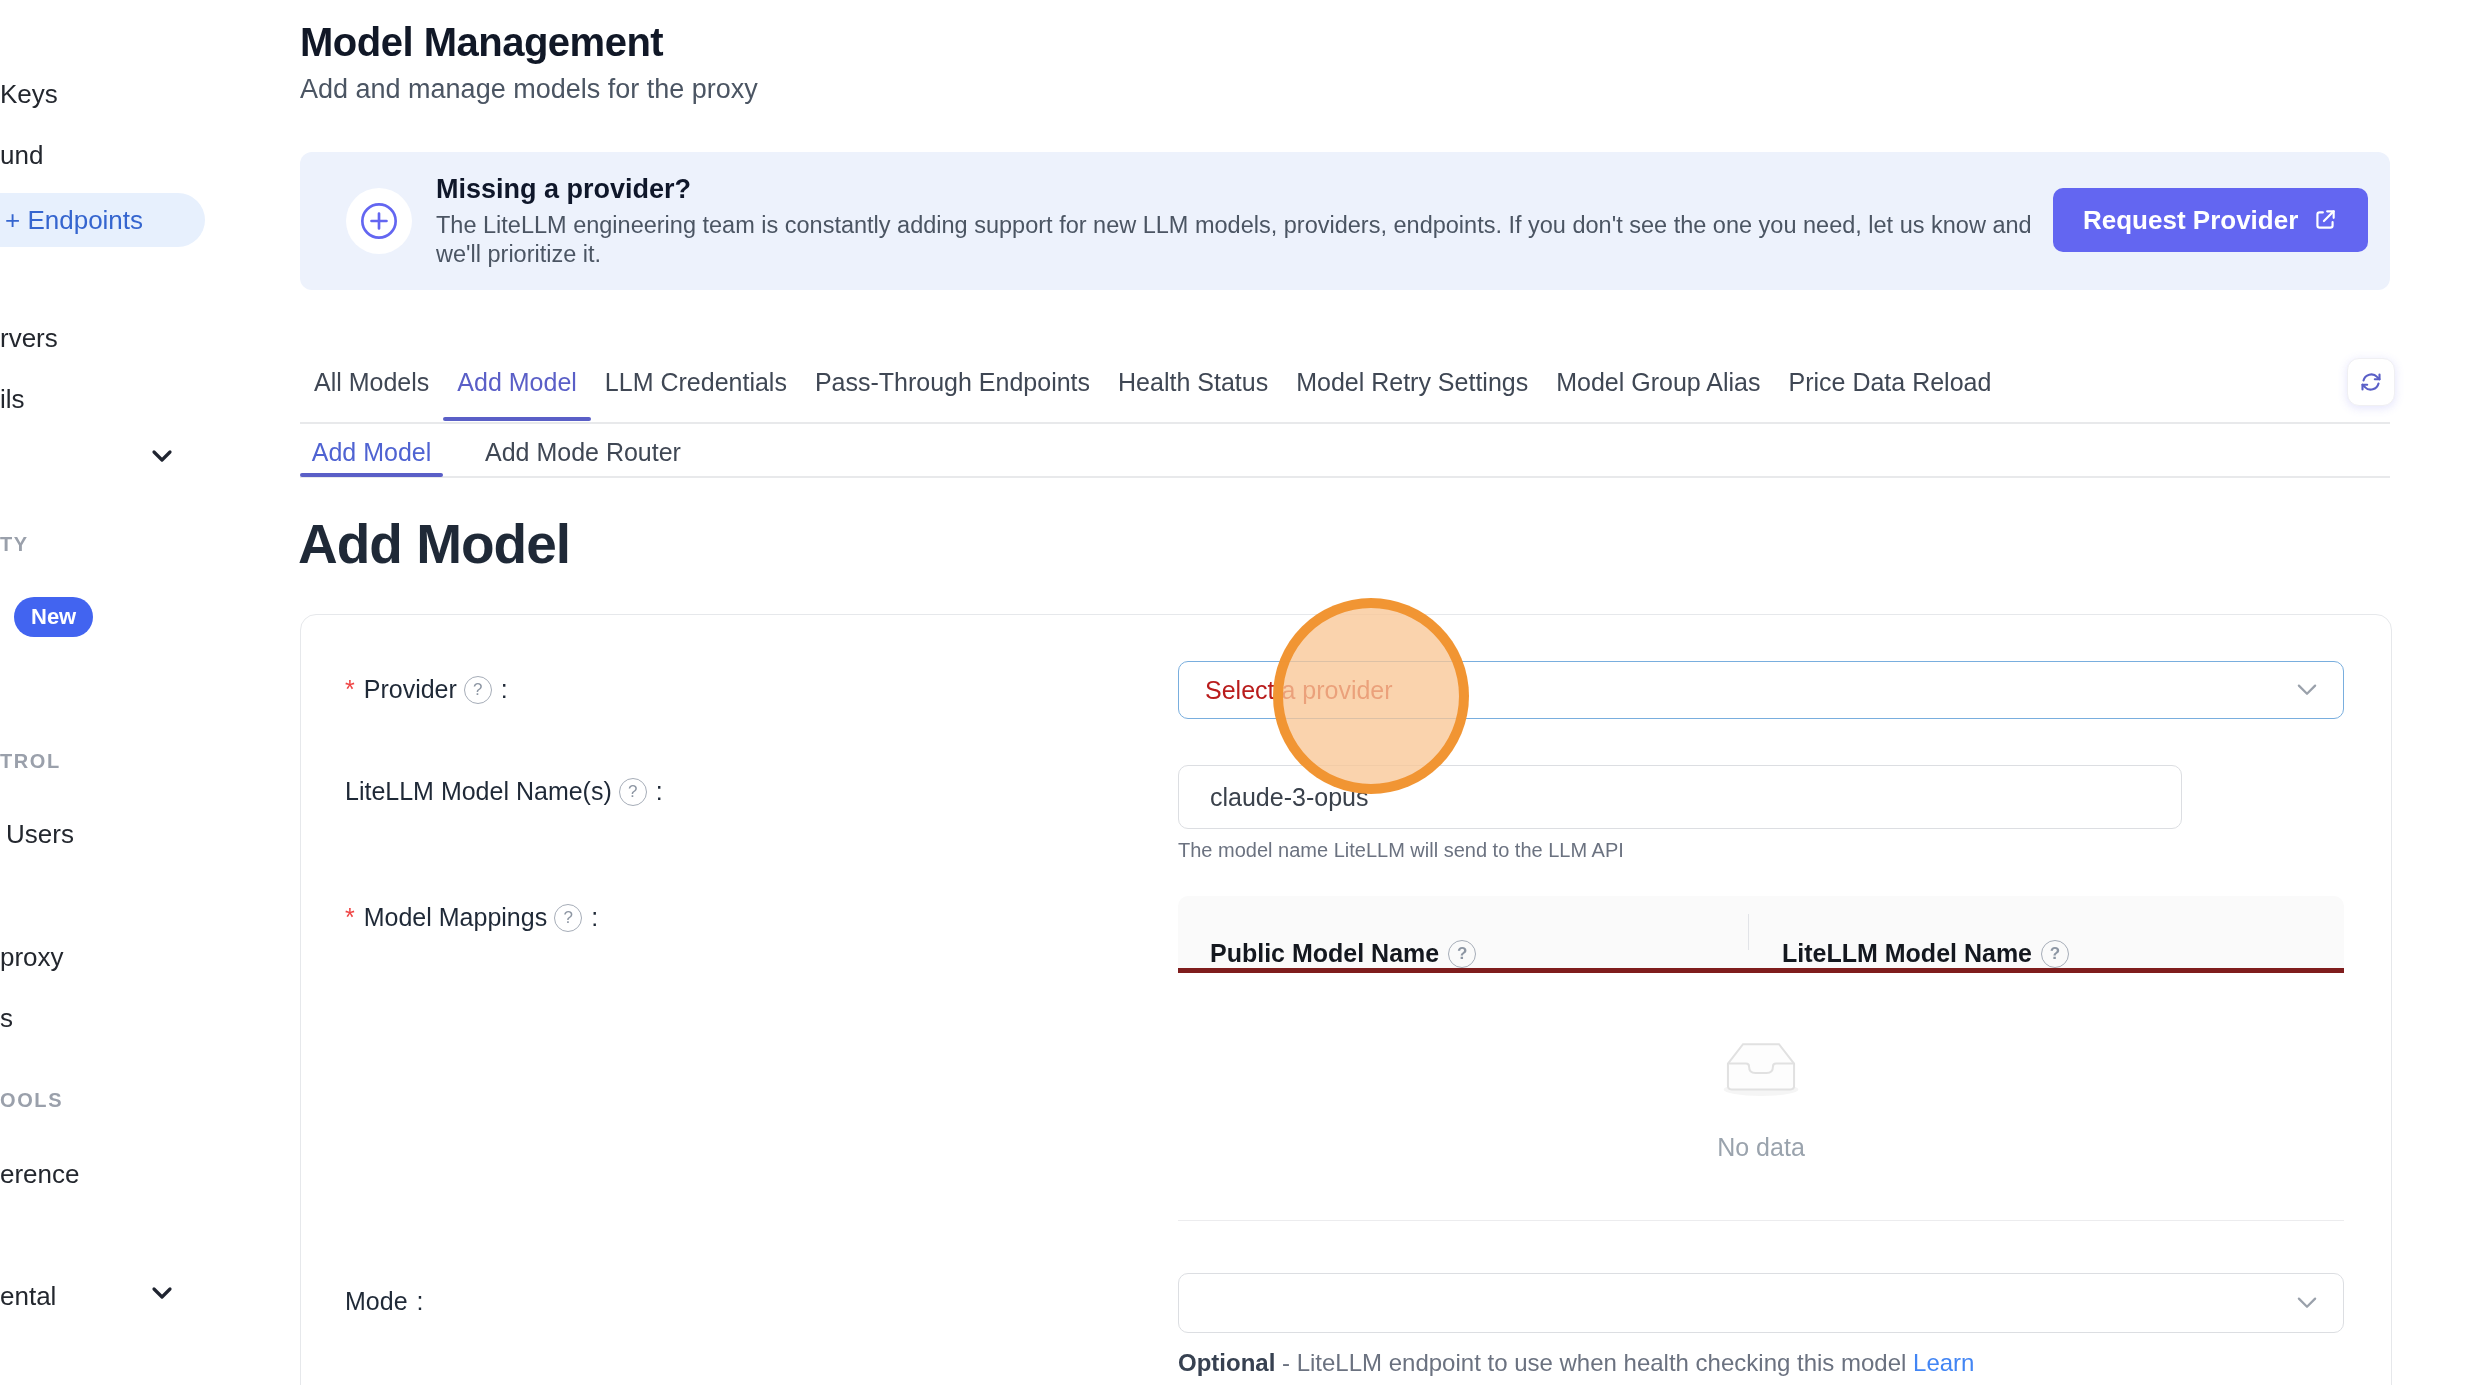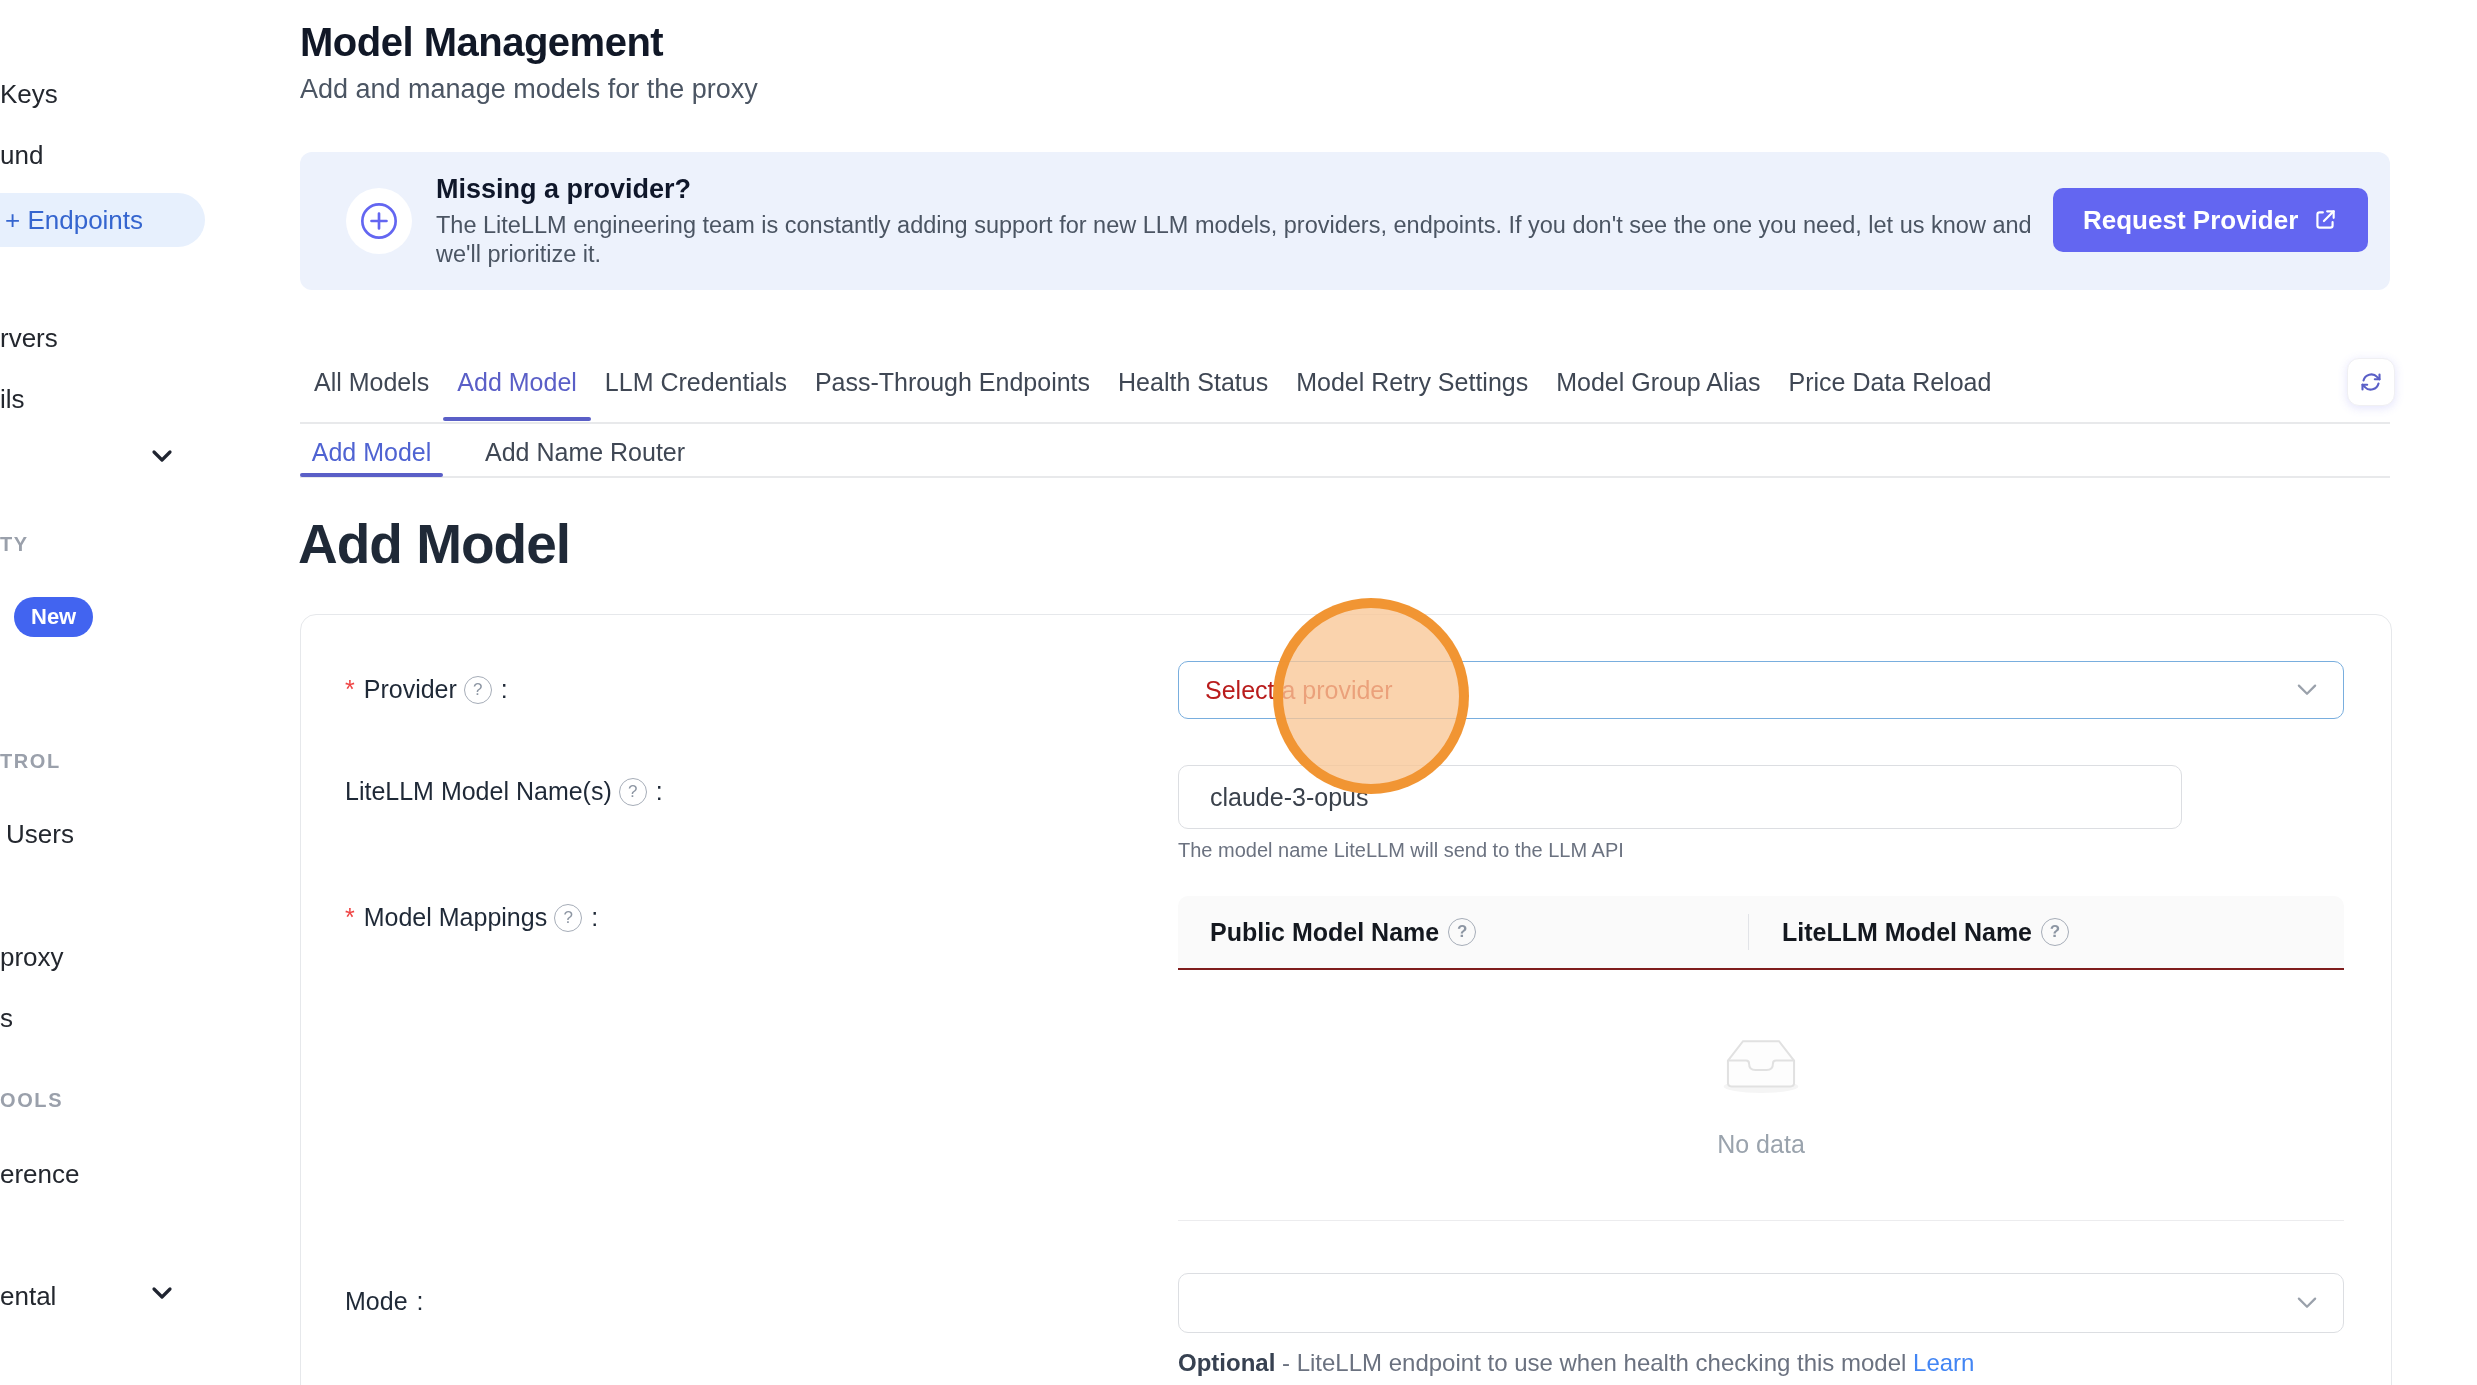--- a/index.html
+++ b/index.html
@@ -59,21 +59,21 @@
               display:flex;align-items:center;box-sizing:border-box;cursor:pointer;}
   .select-plain{border-color:#dcdee2;}
   .select-placeholder{margin-left:26px;font-size:25px;color:#b91c1c;flex:1;}
   .select-arrow{margin-right:26px;}
   .text-input{width:1004px;height:64px;border:1.5px solid #dcdee2;border-radius:10px;background:#fff;
               box-sizing:border-box;padding:0 0 0 31px;font-size:25px;color:#3a414b;font-family:inherit;outline:none;}
   .help-text{font-size:20px;color:#6b7280;white-space:nowrap;}
 
   .map-table{width:1166px;height:325px;box-sizing:border-box;border-bottom:1px solid #ececee;}
   .map-head{position:relative;height:72px;background:#fafafa;border-radius:10px 10px 0 0;
-            border-bottom:2px solid #7f1d1d;display:flex;align-items:center;}
+            border-bottom:5px solid #7f1d1d;display:flex;align-items:flex-end;}
   .map-col1{width:570px;padding-left:32px;box-sizing:border-box;display:flex;align-items:center;gap:9px;
             font-size:25px;font-weight:700;color:#14181f;}
   .map-col2{flex:1;padding-left:34px;display:flex;align-items:center;gap:9px;
             font-size:25px;font-weight:700;color:#14181f;}
   .head-divider{position:absolute;left:570px;top:18px;width:1px;height:36px;background:#e2e4e8;}
   .map-body{position:relative;height:252px;}
   .empty-icon{position:absolute;left:50%;top:56px;transform:translateX(-50%);}
   .no-data{position:absolute;left:0;right:0;top:160px;text-align:center;font-size:25px;color:#9aa3ad;}
 
   .help2{font-size:24px;color:#6b7280;white-space:nowrap;}
@@ -163,21 +163,21 @@
   <div class="abs refresh-btn">
     <svg width="24" height="24" viewBox="0 0 24 24">
       <path d="M4.5 10.5a8 8 0 0 1 13.6-3.6l2.4 2.4" fill="none" stroke="#5a5fc7" stroke-width="2.1" stroke-linecap="round"></path>
       <path d="M20.5 4.6v4.7h-4.7" fill="none" stroke="#5a5fc7" stroke-width="2.1" stroke-linecap="round" stroke-linejoin="round"></path>
       <path d="M19.5 13.5a8 8 0 0 1-13.6 3.6l-2.4-2.4" fill="none" stroke="#5a5fc7" stroke-width="2.1" stroke-linecap="round"></path>
       <path d="M3.5 19.4v-4.7h4.7" fill="none" stroke="#5a5fc7" stroke-width="2.1" stroke-linecap="round" stroke-linejoin="round"></path>
     </svg>
   </div>
 
   <div class="abs subtab active" style="left:300px;top:438px;width:143px;text-align:center;">Add Model</div>
-  <div class="abs subtab plain" style="left:485px;top:438px;">Add Name Router</div>
+  <div class="abs subtab plain" style="left:485px;top:438px;">Add Mode Router</div>
   <div class="abs subtabs-border"></div>
   <div class="abs subtab-underline"></div>
 
   <h2 class="abs section-heading" style="margin:0;">Add Model</h2>
 
   <section class="abs card">
 
     <div class="abs flabel" style="left:44px;top:60px;">
       <span class="req">*</span>
       <span>Provider</span>

